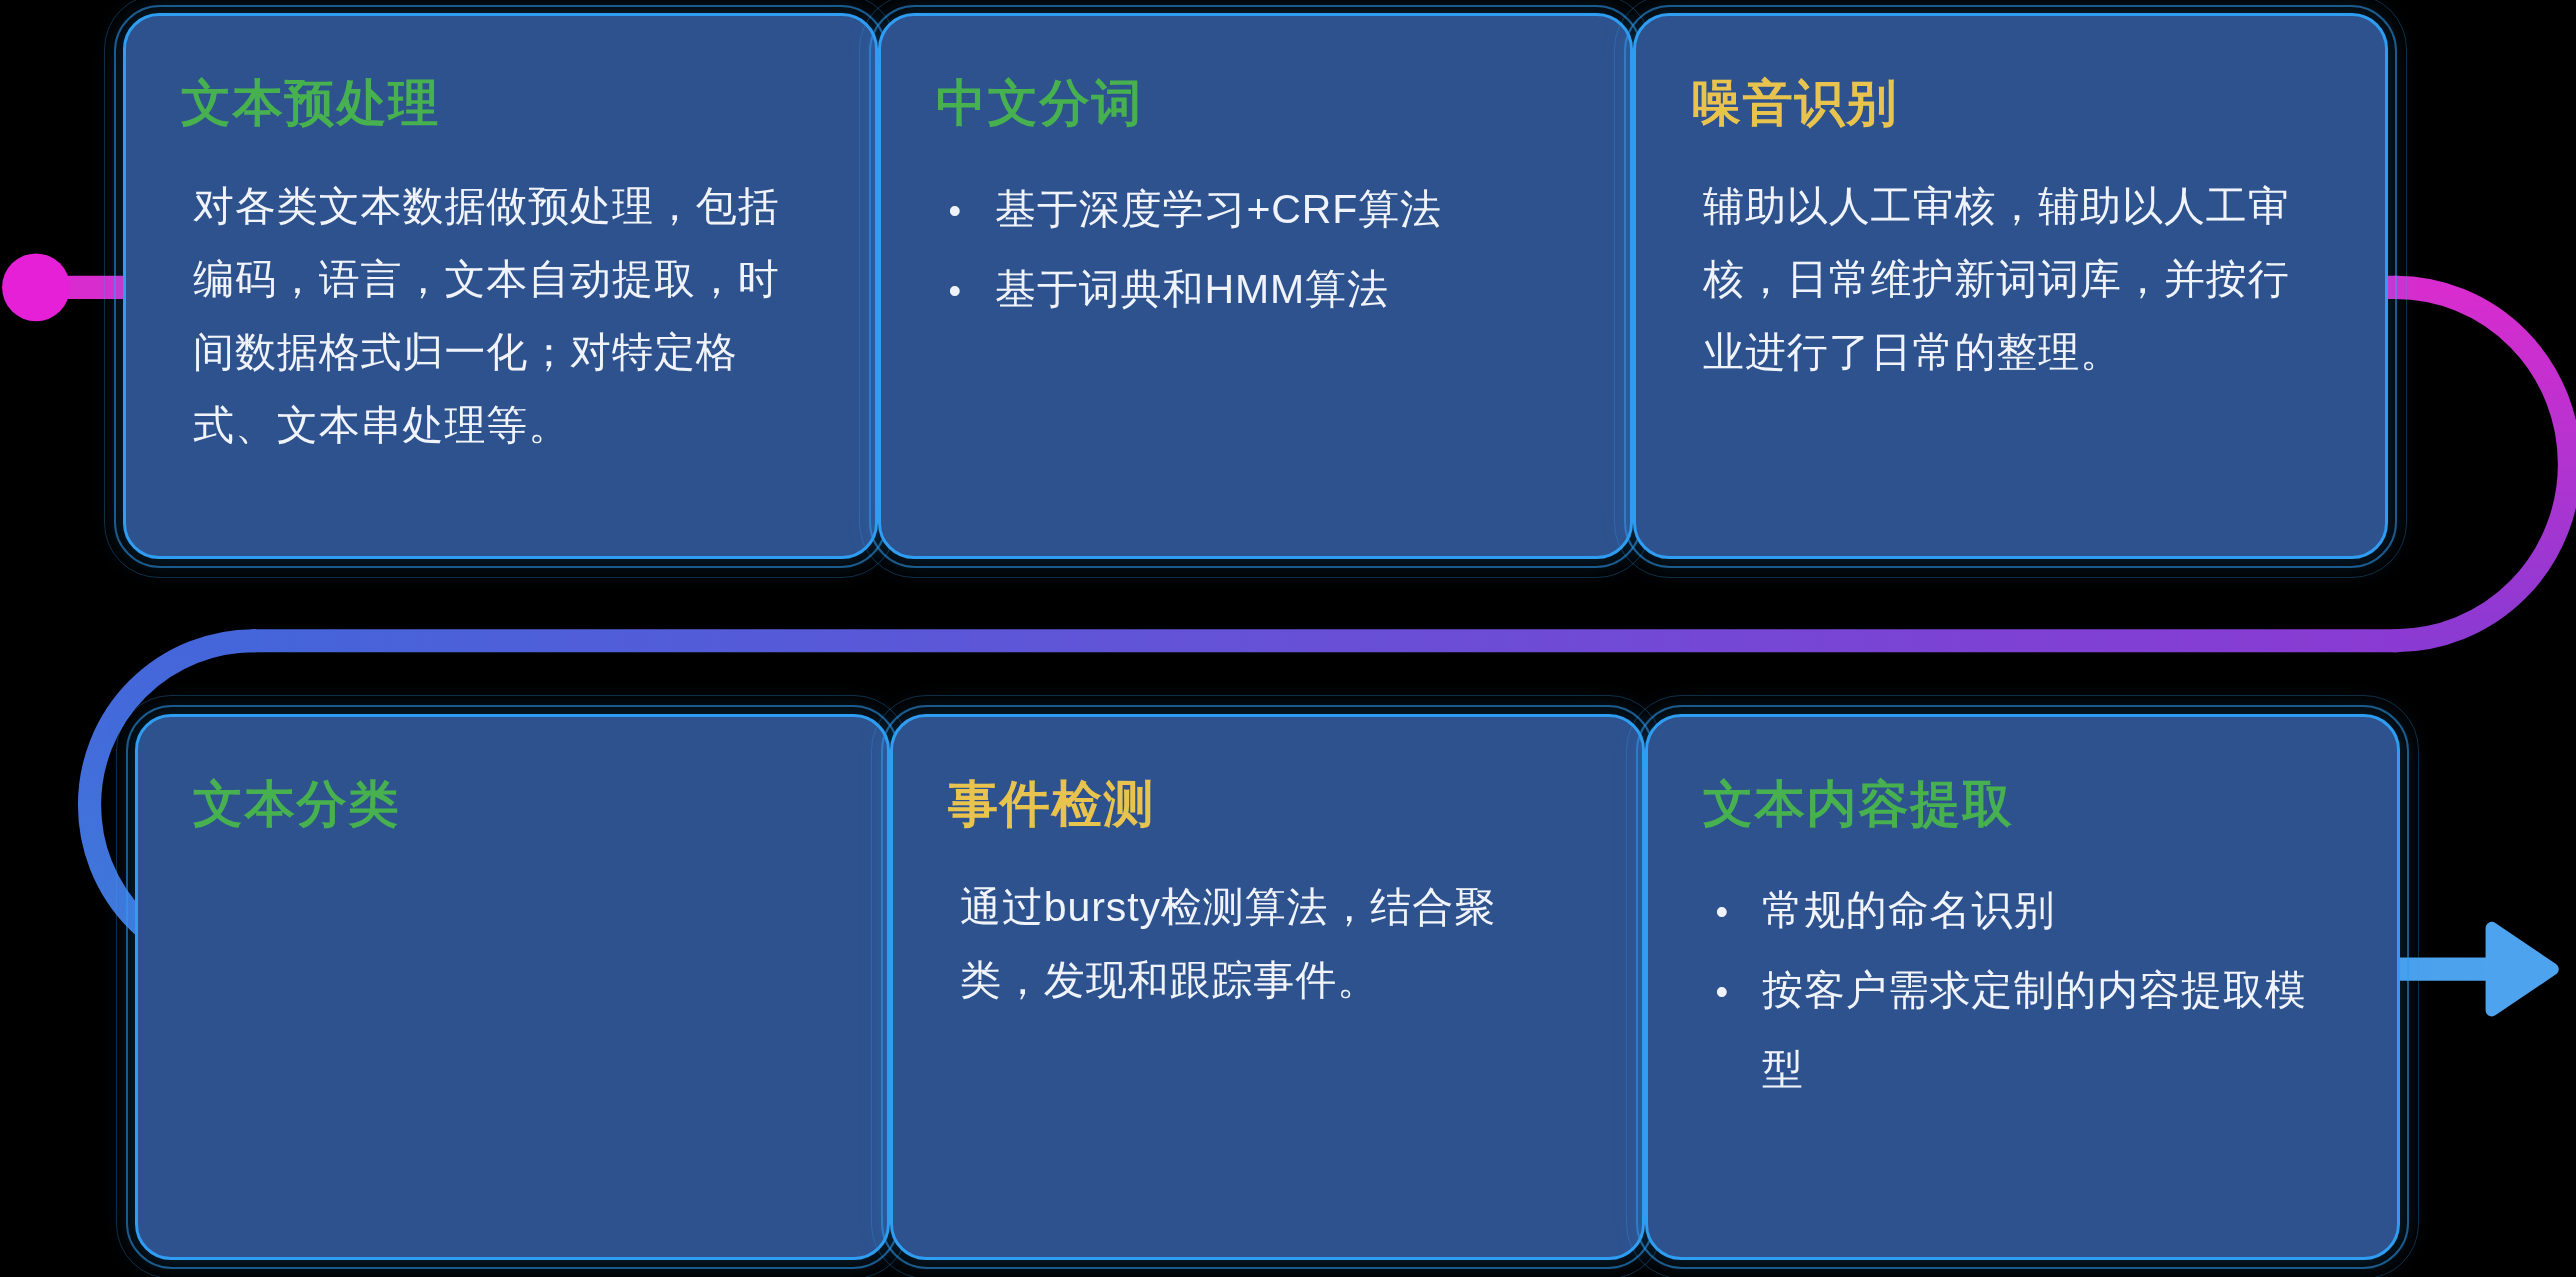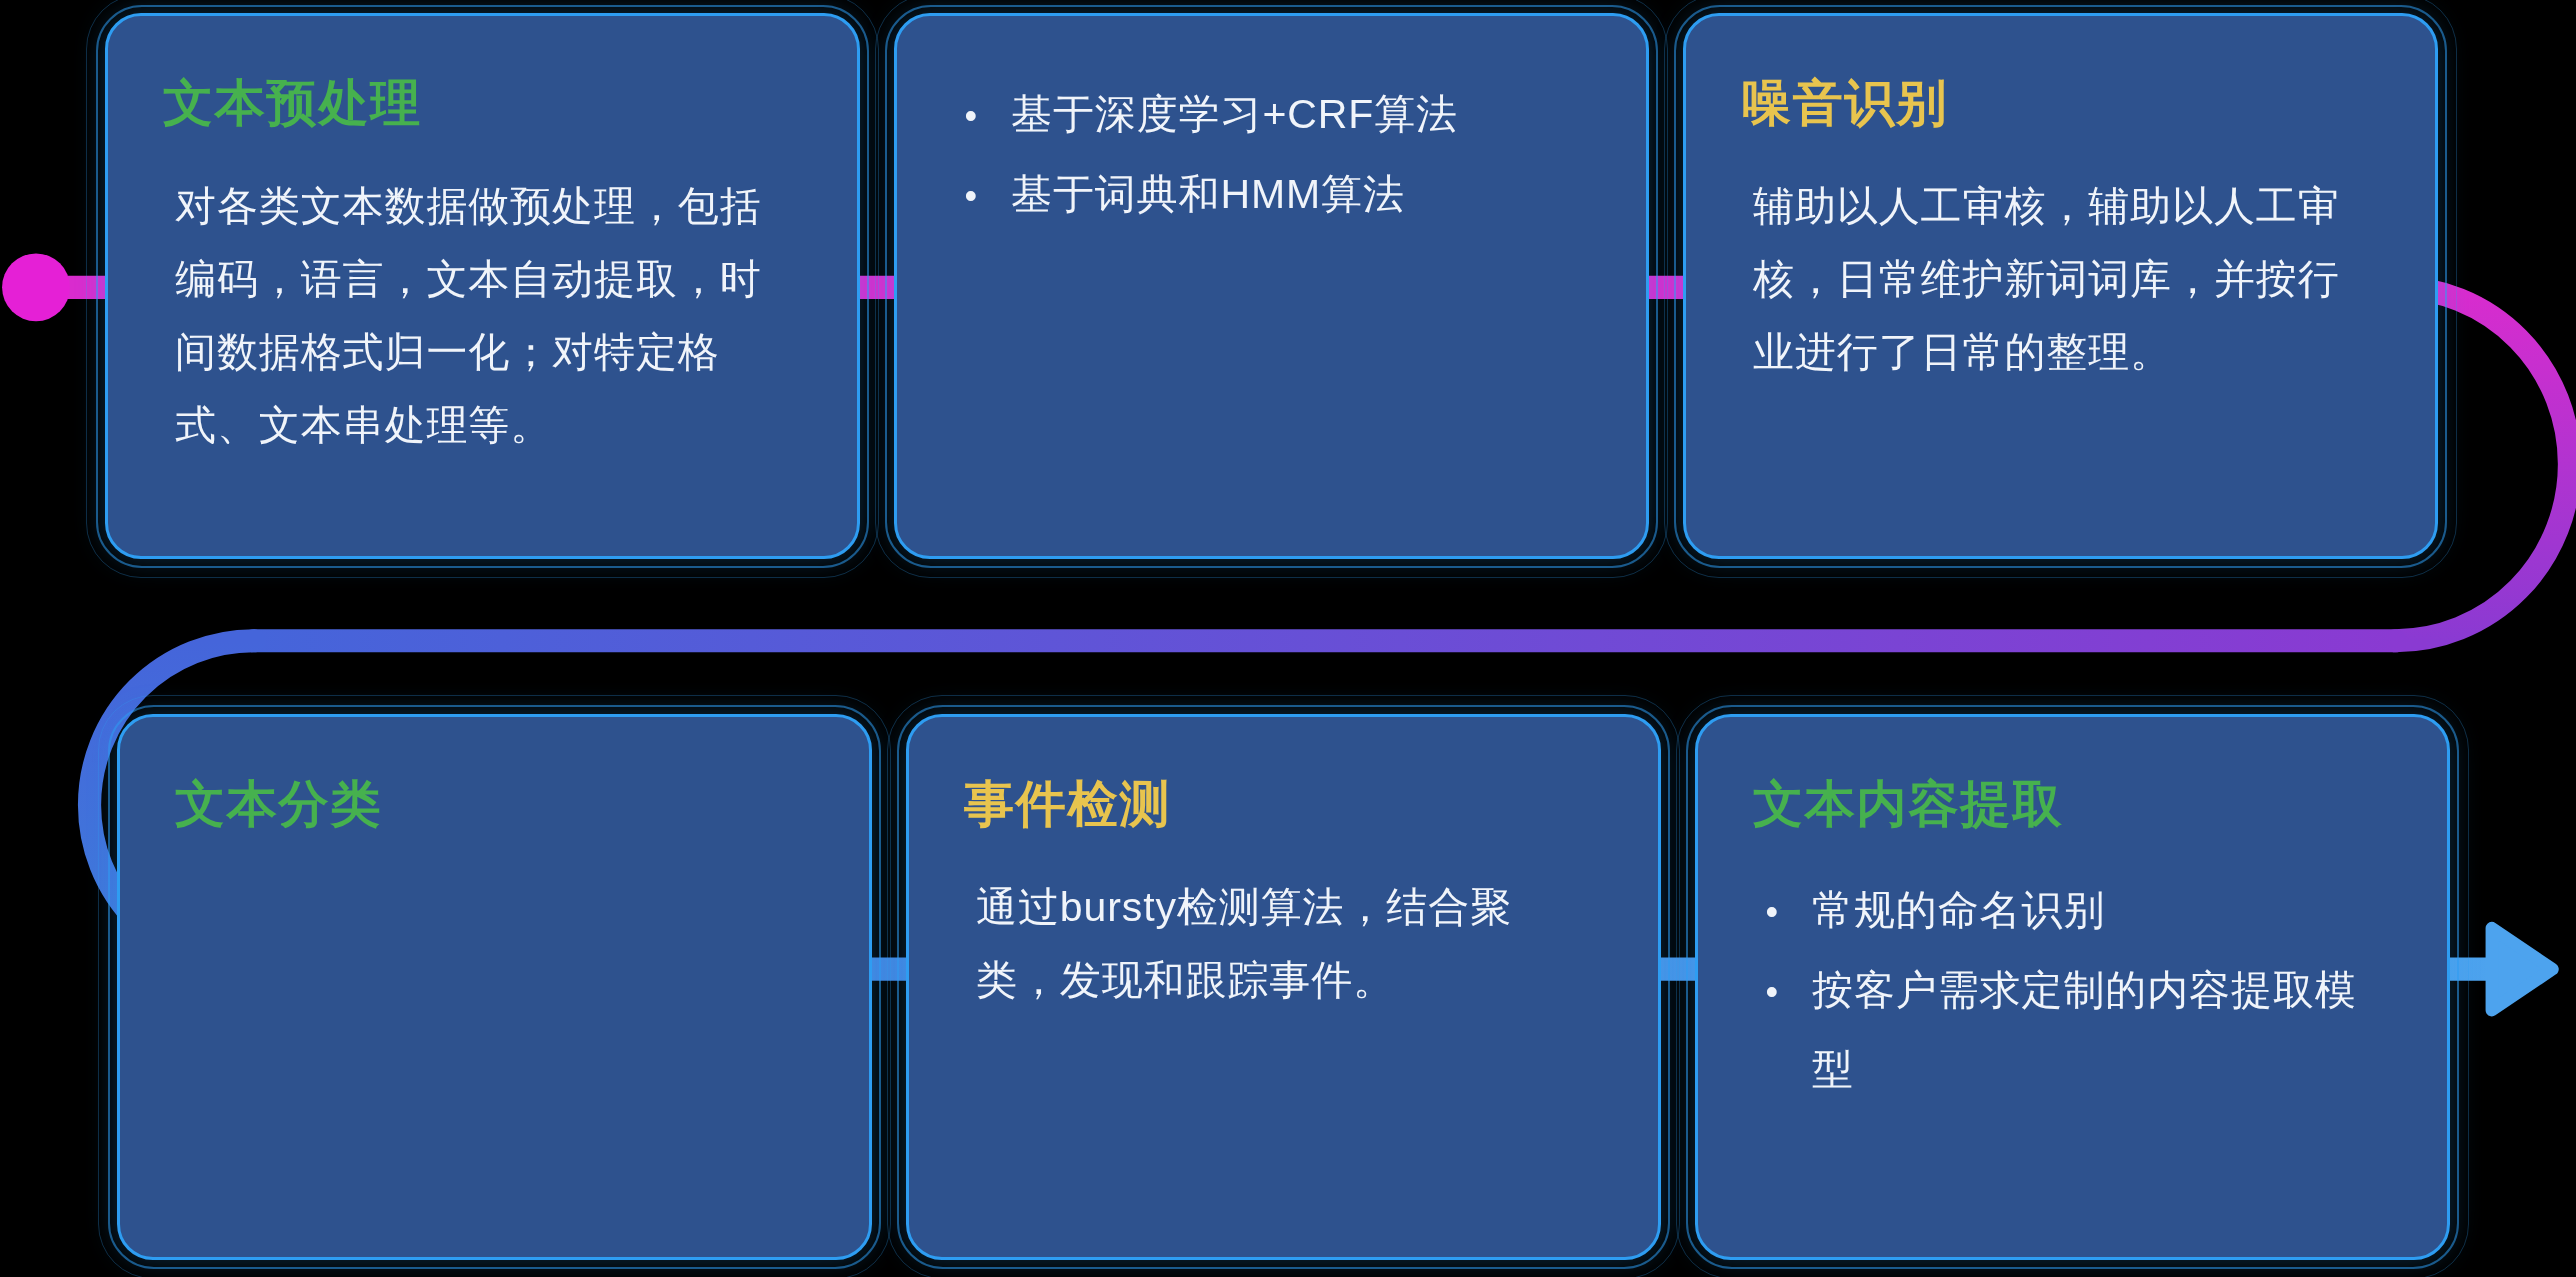--- a/index.html
+++ b/index.html
@@ -19,23 +19,22 @@
   }
   svg.flow {
     position: absolute;
     inset: 0;
     width: 2576px;
     height: 1277px;
     z-index: 1;
   }
   .row {
     position: absolute;
-    left: 105px;
+    left: 123px;
     display: flex;
-    gap: 34px;
     z-index: 2;
   }
   .row1 { top: 13.4px; }
   .row2 { top: 714px; padding-left: 12px; }
   .card {
     position: relative;
     width: 755px;
     height: 546px;
     box-sizing: border-box;
     background: var(--card-bg, #2e528e);
@@ -141,20 +140,21 @@
   </svg>
 
   <div class="row row1">
 
     <section class="card">
       <h2 class="title green">文本预处理</h2>
       <p class="body">对各类文本数据做预处理，包括编码，语言，文本自动提取，时间数据格式归一化；对特定格式、文本串处理等。</p>
     </section>
 
     <section class="card">
+      <h2 class="title green">中文分词</h2>
       <ul class="bullets">
         <li>
             <span>基于深度学习+CRF算法</span>
           </li>
         <li>
             <span>基于词典和HMM算法</span>
           </li>
       </ul>
     </section>
 

